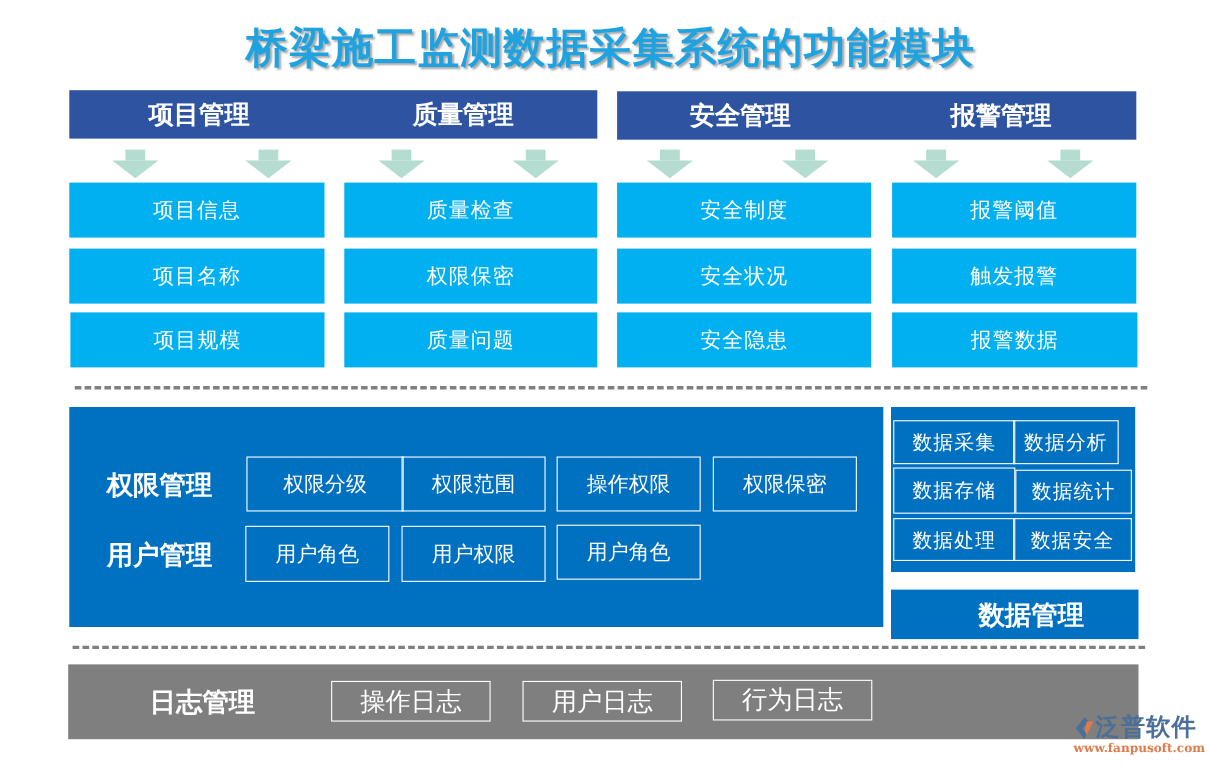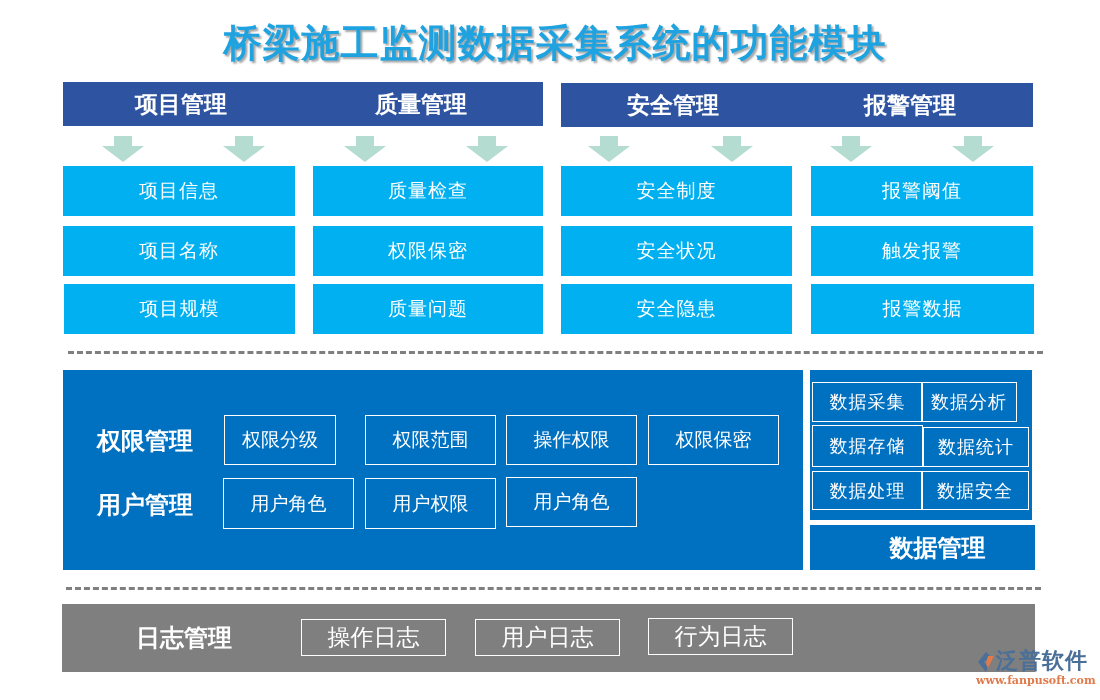--- a/index.html
+++ b/index.html
@@ -131,40 +131,40 @@
 <div class="abs cell" style="left:561px; top:284px; width:231px;">安全隐患</div>
 
 <div class="abs cell" style="left:811px; top:166px; width:222px;">报警阈值</div>
 <div class="abs cell" style="left:811px; top:226px; width:222px;">触发报警</div>
 <div class="abs cell" style="left:811px; top:284px; width:223px;">报警数据</div>
 
 <div class="abs dash" style="left:68px; top:351px; width:975px;"></div>
 
 <div class="abs perm-panel" style="left:63px; top:370px; width:740px; height:200px;">
   <div class="abs row-label" style="left:34px; top:55px;">权限管理</div>
-  <div class="abs obox" style="left:161px; top:45px; width:112px;">权限分级</div>
+  <div class="abs obox" style="left:161px; top:45px; width:143px;">权限分级</div>
   <div class="abs obox" style="left:302px; top:45px; width:131px;">权限范围</div>
   <div class="abs obox" style="left:443px; top:45px; width:131px;">操作权限</div>
   <div class="abs obox" style="left:585px; top:45px; width:131px;">权限保密</div>
 
   <div class="abs row-label" style="left:34px; top:119px;">用户管理</div>
   <div class="abs obox" style="left:160px; top:108px; width:131px; height:51px;">用户角色</div>
   <div class="abs obox" style="left:302px; top:108px; width:131px; height:51px;">用户权限</div>
   <div class="abs obox" style="left:443px; top:107px; width:131px; height:50px;">用户角色</div>
 </div>
 
 <div class="abs data-panel" style="left:810px; top:370px; width:222px; height:150px;">
   <div class="abs dbox" style="left:2px; top:12px; width:111px; height:40px;">数据采集</div>
   <div class="abs dbox" style="left:111px; top:12px; width:96px; height:40px;text-align:right;">数据分析</div>
   <div class="abs dbox" style="left:2px; top:55px; width:111px; height:42px;">数据存储</div>
   <div class="abs dbox" style="left:113px; top:57px; width:106px; height:40px;">数据统计</div>
   <div class="abs dbox" style="left:2px; top:101px; width:111px; height:39px;">数据处理</div>
   <div class="abs dbox" style="left:111px; top:101px; width:108px; height:39px;">数据安全</div>
 </div>
-<div class="abs data-title" style="left:810px; top:525px; width:225px; height:45px;padding-left:30px;">数据管理</div>
+<div class="abs data-title" style="left:810px; top:536px; width:225px; height:45px;padding-left:30px;">数据管理</div>
 
 <div class="abs dash" style="left:66px; top:587px; width:975px;"></div>
 
 <div class="abs log-panel" style="left:62px; top:604px; width:973px; height:68px;">
   <div class="abs log-label" style="left:74px; top:18px;">日志管理</div>
   <div class="abs lbox" style="left:239px; top:15px; width:145px;">操作日志</div>
   <div class="abs lbox" style="left:413px; top:15px; width:145px;">用户日志</div>
   <div class="abs lbox" style="left:586px; top:14px; width:145px;">行为日志</div>
 </div>
 

